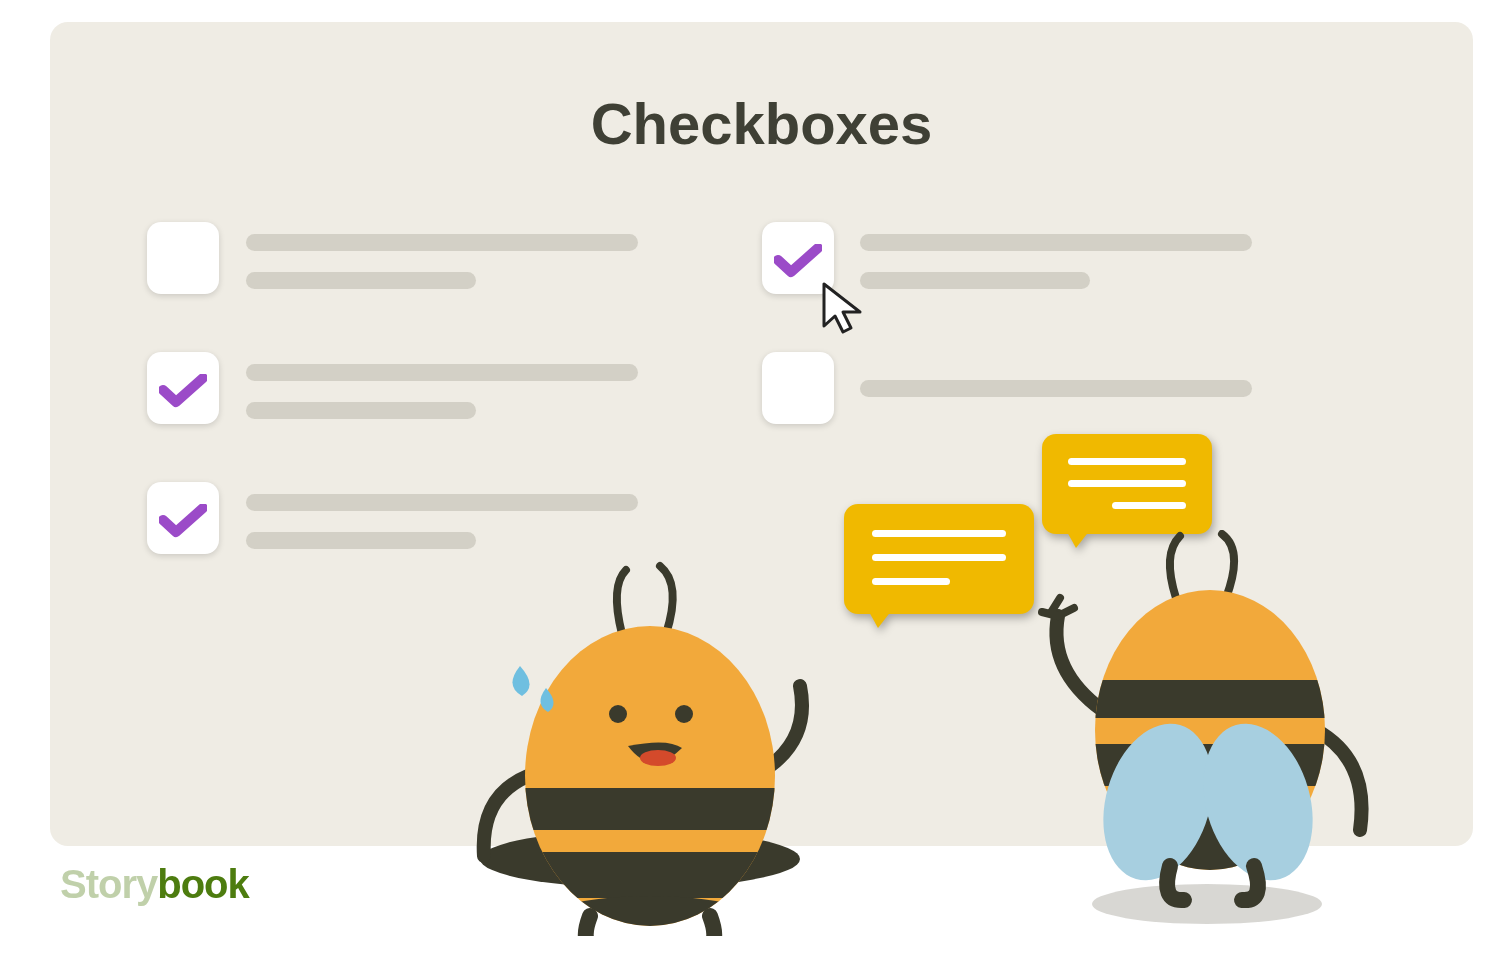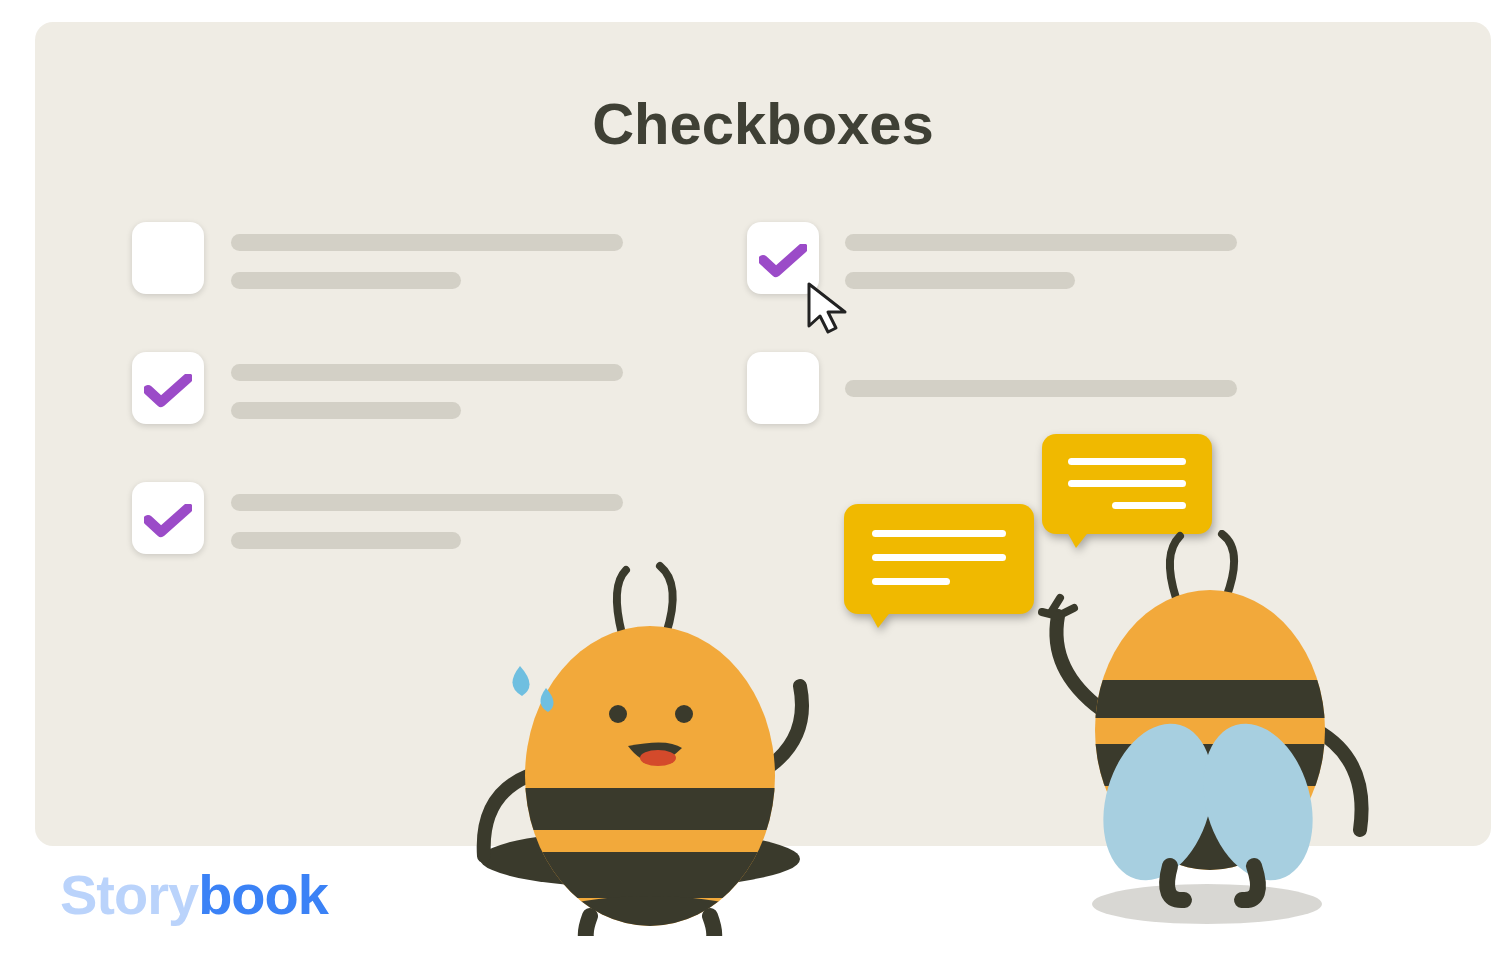--- a/index.html
+++ b/index.html
@@ -1,30 +1,30 @@
 <!DOCTYPE html>
 <html><head>
 <meta charset="utf-8">
 <style>
   html,body{margin:0;padding:0;width:1500px;height:954px;background:#fff;font-family:"Segoe UI",Arial,sans-serif;overflow:hidden;}
   .stage{position:absolute;inset:0;}
-  .card{position:absolute;left:35px;top:22px;width:1423px;height:824px;background:#efece4;border-radius:18px;padding-left:33px;}
+  .card{position:absolute;left:50px;top:22px;width:1423px;height:824px;background:#efece4;border-radius:18px;}
   .title{position:absolute;left:0;right:0;top:68px;text-align:center;font-size:58px;font-weight:700;color:#3f4035;}
   .cbox{position:absolute;width:72px;height:72px;border-radius:14px;background:#fff;box-shadow:0 2px 6px rgba(0,0,0,.15);}
   .cbox .tick{position:absolute;left:12px;top:22px;}
   .line{position:absolute;height:17px;border-radius:9px;background:#d3d0c6;}
   .cursor{position:absolute;}
   .bubble{position:absolute;background:#f0b900;border-radius:14px;filter:drop-shadow(2px 4px 4px rgba(0,0,0,.3));}
   .bubble:after{content:"";position:absolute;left:24px;bottom:-14px;width:0;height:0;border-left:10px solid transparent;border-right:14px solid transparent;border-top:18px solid #f0b900;}
   .bline{position:absolute;height:7px;border-radius:4px;background:#fff;}
   .bee{position:absolute;}
   .bee svg{display:block;}
   .shadow{position:absolute;background:#3a3a2c;border-radius:50%;}
   .foot-shadow{position:absolute;background:#c8c6c0;border-radius:50%;opacity:.7;}
-  .footer-text{position:absolute;left:60px;top:862px;color:#3b82f6;font-size:56px;font-weight:600;letter-spacing:-1px;}
+  .footer-text{position:absolute;left:60px;top:862px;color:#4d7c0f;font-size:40px;font-weight:600;letter-spacing:-1px;}
   .footer-text .light{opacity:.35;}
 </style>
 </head>
 <body>
 
 <div class="stage">
 
   <div class="card">
     <div class="title">Checkboxes</div>
 

